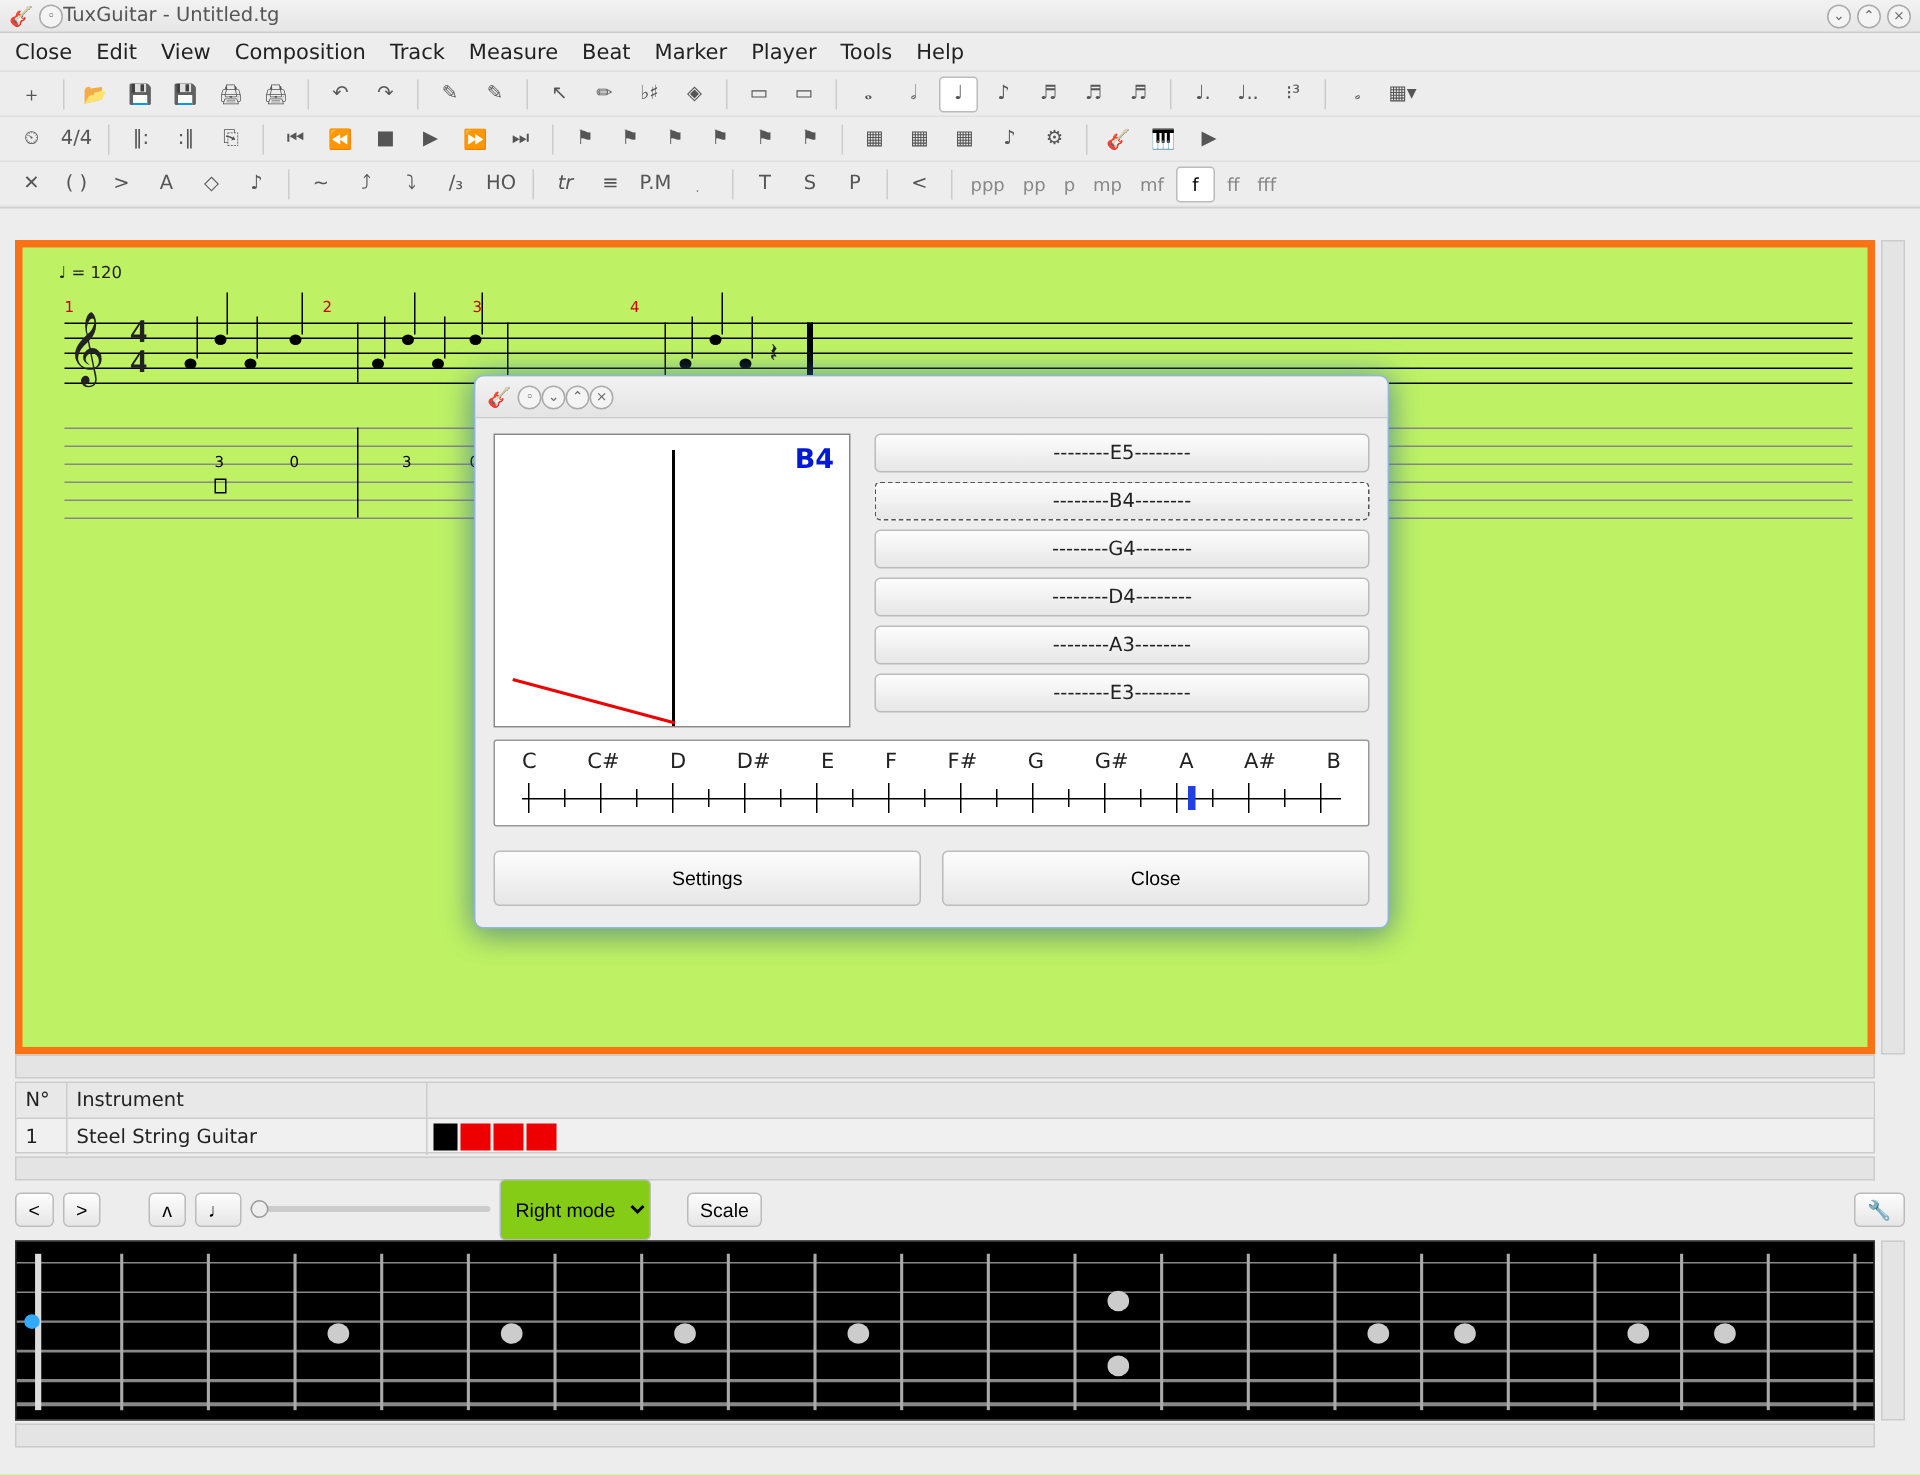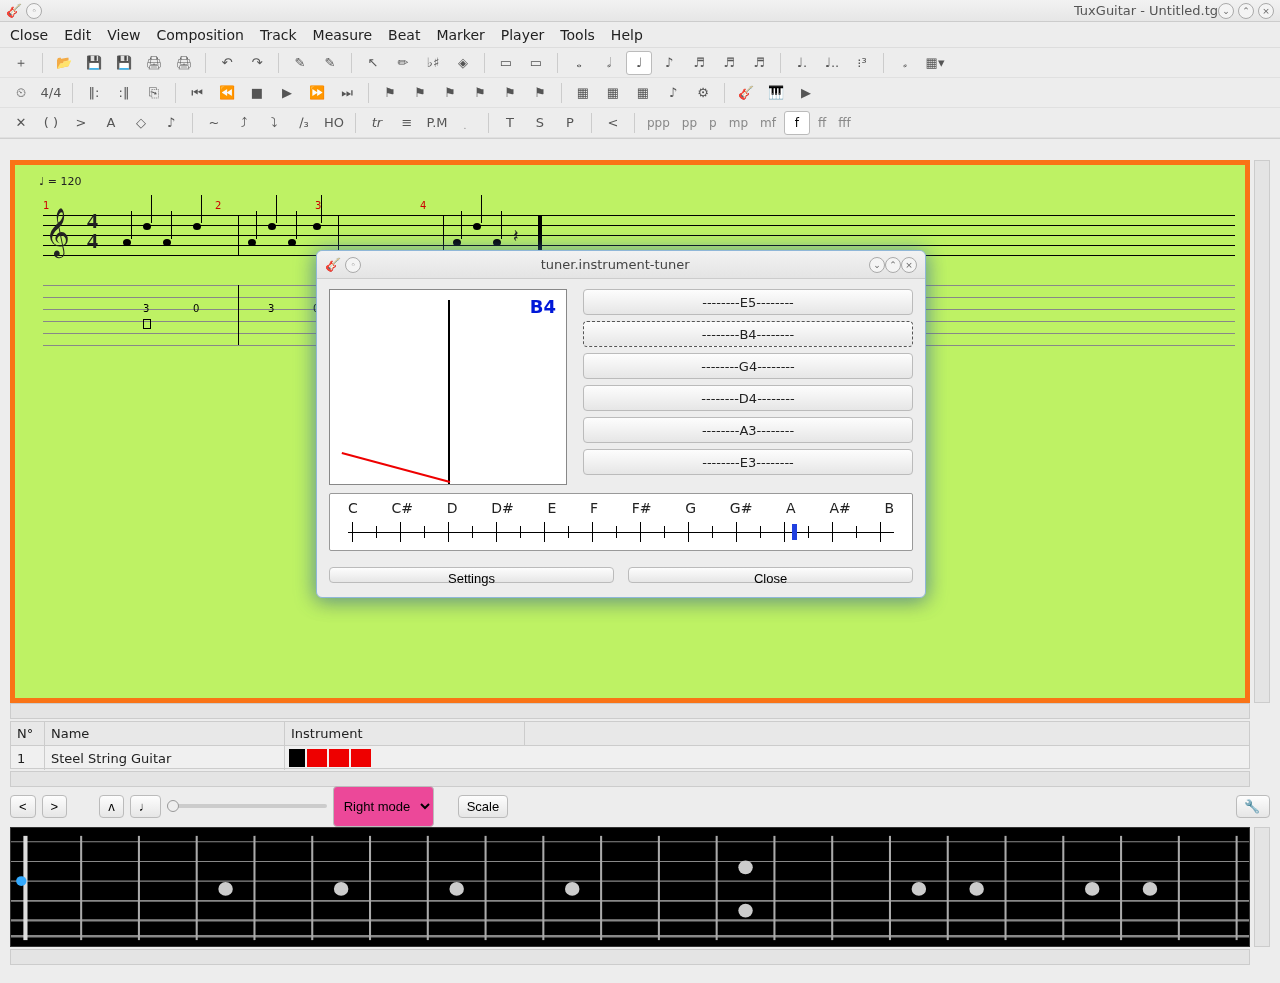--- a/index.html
+++ b/index.html
@@ -15,21 +15,21 @@
 }
 .window-title {
   height: 22px;
   background: linear-gradient(#f2f2f2, #e6e6e6);
   display: flex;
   align-items: center;
   padding: 0 6px;
   border-bottom: 1px solid #ccc;
 }
 .wt-left { display: flex; gap: 4px; align-items: center; }
-.wt-center { flex: 1; text-align: right; color: #555; font-size: 13px; }
+.wt-center { flex: 1; text-align: left; color: #555; font-size: 13px; }
 .wt-right { display: flex; gap: 4px; }
 .wc-btn {
   width: 16px; height: 16px; border-radius: 50%;
   border: 1px solid #aaa; background: #f4f4f4;
   display: inline-flex; align-items: center; justify-content: center;
   font-size: 9px; color: #666;
 }
 .menubar {
   height: 26px;
   background: #ededed;
@@ -103,21 +103,21 @@
   top: calc(100% - 192px); height: 30px;
   display: flex; align-items: center; gap: 6px;
 }
 .btn {
   background: linear-gradient(#fdfdfd, #e6e6e6);
   border: 1px solid #bbb; border-radius: 4px;
   padding: 3px 8px; font-size: 13px;
 }
 .slider { flex: 0 0 160px; height: 4px; background: #ccc; border-radius: 2px; position: relative; }
 .slider-thumb { position: absolute; top: -4px; width: 12px; height: 12px; border-radius: 50%; background: #eee; border: 1px solid #999; }
-select.combo { background: #ec4899; border: 1px solid #bbb; border-radius: 4px; padding: 11px 6px; font-size: 13px; }
+select.combo { background: #84cc16; border: 1px solid #bbb; border-radius: 4px; padding: 11px 6px; font-size: 13px; }
 .fretboard {
   position: absolute; left: 10px; right: 30px;
   top: calc(100% - 156px); height: 120px;
   background: #000; border: 1px solid #333;
 }
 .fret-v { position: absolute; right: 10px; top: calc(100% - 156px); height: 120px; width: 16px; background: #e4e4e4; border: 1px solid #ccc; }
 .fret-h { position: absolute; left: 10px; right: 30px; top: calc(100% - 34px); height: 16px; background: #e4e4e4; border: 1px solid #ccc; }
 
 .dialog {
   position: absolute;
@@ -157,21 +157,21 @@
 .note-scale {
   height: 58px; background: #fff; border: 1px solid #999; border-radius: 2px;
   position: relative; padding: 8px 10px 0 10px;
 }
 .scale-line { position: absolute; left: 18px; right: 18px; top: 38px; height: 1px; background: #000; }
 .tick { position: absolute; top: 32px; width: 1px; height: 12px; background: #000; }
 .tick.long { top: 28px; height: 20px; }
 .marker { position: absolute; top: 30px; width: 5px; height: 16px; background: #2040e0; }
 .note-lbls { position: absolute; top: 6px; left: 18px; right: 18px; display: flex; justify-content: space-between; font-size: 14px; }
 .dlg-btns { display: flex; gap: 14px; margin-top: 16px; }
-.dlg-btns .btn { flex: 1; height: 16px; }
+.dlg-btns .btn { flex: 1; height: 37px; }
 
 .tempo { position: absolute; left: 24px; top: 10px; font-size: 11px; }
 .measure-num { position: absolute; top: 35px; font-size: 10px; color: #c00; }
 .stave { position: absolute; left: 28px; top: 50px; right: 10px; height: 40px; }
 .stave-line { position: absolute; left: 0; right: 0; height: 1px; background: #000; }
 .clef { position: absolute; left: 2px; top: -8px; font-size: 42px; }
 .tsig { position: absolute; left: 44px; top: -4px; font-size: 22px; font-weight: bold; line-height: 20px; font-family: serif; }
 .note { position: absolute; width: 8px; height: 7px; background: #000; border-radius: 50%; }
 .stem { position: absolute; width: 1px; height: 28px; background: #000; }
 .barline { position: absolute; top: 0; width: 1px; height: 40px; background: #000; }
@@ -377,21 +377,20 @@
     <div class="barline" style="left:195px;height:60px"></div>
     <div class="barline" style="left:295px;height:60px"></div>
   </div>
 </div>
 <div class="vscroll"></div>
 <div class="hscroll-area"></div>
 
 <div class="track-table">
   <div class="tt-head">
     <div class="tt-cell tt-n">N°</div>
-    <div class="tt-cell tt-name">Name</div>
     <div class="tt-cell tt-instr">Instrument</div>
     <div class="tt-cell" style="flex:1;border-right:none"></div>
   </div>
   <div class="tt-row">
     <div class="tt-cell tt-n">1</div>
     <div class="tt-cell tt-instr">Steel String Guitar</div>
     <div class="tt-bars">
       <div class="bar-seg sel" style="width:16px"></div>
       <div class="bar-seg" style="width:20px"></div>
       <div class="bar-seg" style="width:20px"></div>
@@ -470,21 +469,20 @@
     <circle cx="10" cy="54" r="5" fill="#3af"></circle>
   </svg>
 </div>
 <div class="fret-v"></div>
 <div class="fret-h"></div>
 
 <div class="dialog">
   <div class="dlg-title">
     <span>🎸</span>
     <span class="wc-btn" style="margin-left:4px">◦</span>
-    <span class="tt">tuner.instrument-tuner</span>
     <span class="wc-btn">⌄</span>
     <span class="wc-btn">⌃</span>
     <span class="wc-btn">×</span>
   </div>
   <div class="dlg-body">
     <div class="tuner-top">
       <div class="tuner-graph">
         <div class="note-lbl">B4</div>
         <div class="vline"></div>
         <div class="needle"></div>

